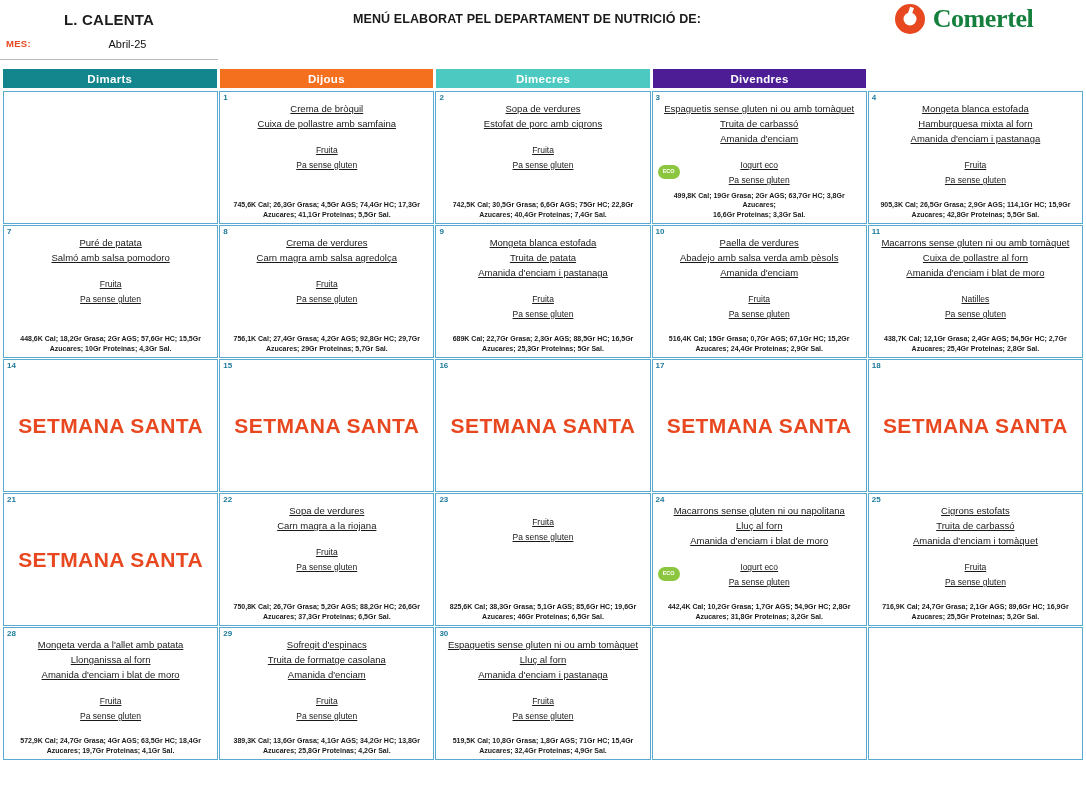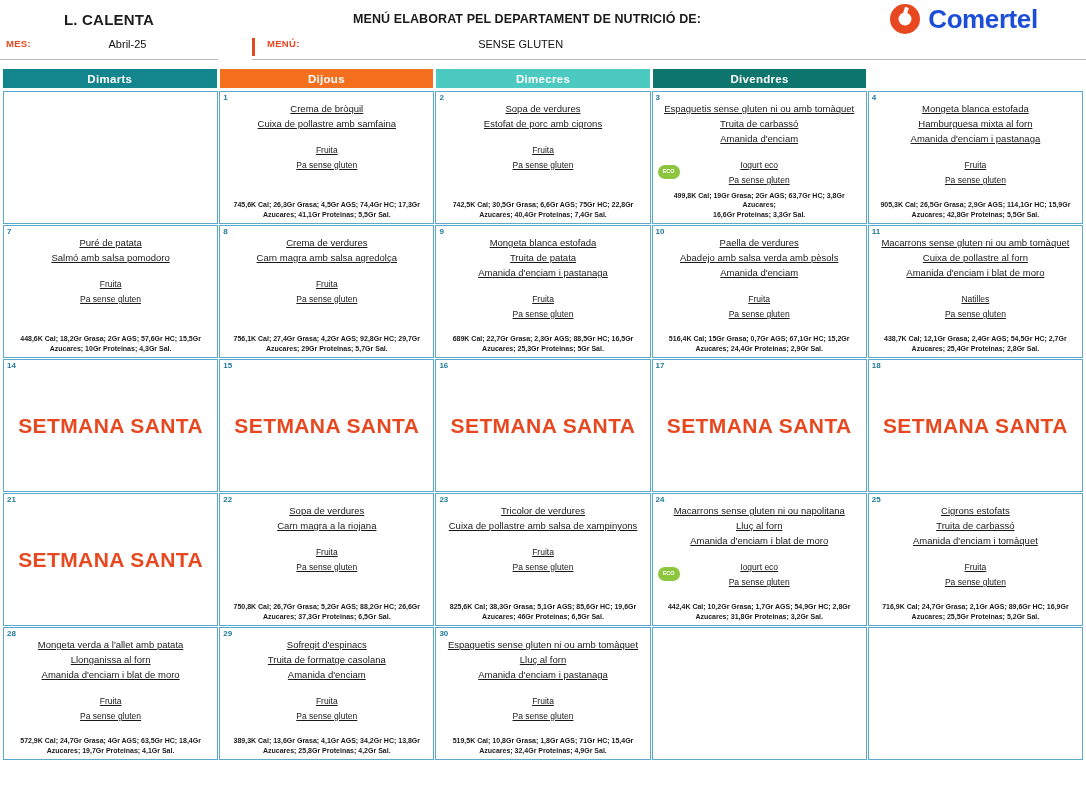--- a/index.html
+++ b/index.html
@@ -64,22 +64,23 @@
     content: "";
     position: absolute;
     left: 50%; top: 3px;
     width: 4px; height: 13px;
     background: #ffffff;
     transform: translateX(-50%) rotate(18deg);
   }
   .logo-text {
     font-size: 26px;
     font-weight: bold;
-    color: #1d4ed8;
+    color: #15803d;
     letter-spacing: -0.4px;
+    font-family: Liberation Serif, serif;
   }
 
   
   .metabar {
     height: 24px;
     display: flex;
     align-items: stretch;
     padding: 0 0 0 0;
     margin-bottom: 7px;
   }
@@ -221,32 +222,27 @@
       <span class="logo-text">Comertel</span>
     </div>
   </div>
 
   <div class="metabar">
     <div class="meta-block meta-left">
       <span class="meta-label">MES:</span>
       <span class="meta-value">Abril-25</span>
     </div>
     <div class="meta-mid-gap"></div>
-    <div class="meta-block meta-right">
-      <span class="redbar"></span>
-      <span class="meta-label">MENÚ:</span>
-      <span class="meta-value">SENSE GLUTEN</span>
-    </div>
   </div>
 
   <div class="dayrow" id="dayrow">
       <div class="daycell" style="background: rgb(19, 133, 140);">Dimarts</div>
       <div class="daycell" style="background: rgb(244, 112, 31);">Dijous</div>
       <div class="daycell" style="background: rgb(76, 201, 192);">Dimecres</div>
-      <div class="daycell" style="background: #0f766e;">Divendres</div>
+      <div class="daycell" style="background: #4c1d95;">Divendres</div>
     </div>
 
   <div class="grid" id="grid">
       <div class="cell empty"></div>
       <div class="cell">
         <div class="daynum">1</div>
         <div class="cell-inner">
           <div class="dishes">
             <div>Crema de bròquil</div>
             <div>Cuixa de pollastre amb samfaina</div>
@@ -450,24 +446,20 @@
           <div class="spacer"></div>
           <div class="nutri">
             <div>750,8K Cal; 26,7Gr Grasa; 5,2Gr AGS; 88,2Gr HC; 26,6Gr</div>
             <div>Azucares; 37,3Gr Proteinas; 6,5Gr Sal.</div>
           </div>
         </div>
       </div>
       <div class="cell">
         <div class="daynum">23</div>
         <div class="cell-inner">
-          <div class="dishes">
-            <div>Tricolor de verdures</div>
-            <div>Cuixa de pollastre amb salsa de xampinyons</div>
-          </div>
           <div class="sides">
             <div>Fruita</div>
             <div>Pa sense gluten</div>
           </div>
           <div class="spacer"></div>
           <div class="nutri">
             <div>825,6K Cal; 38,3Gr Grasa; 5,1Gr AGS; 85,6Gr HC; 19,6Gr</div>
             <div>Azucares; 46Gr Proteinas; 6,5Gr Sal.</div>
           </div>
         </div>

